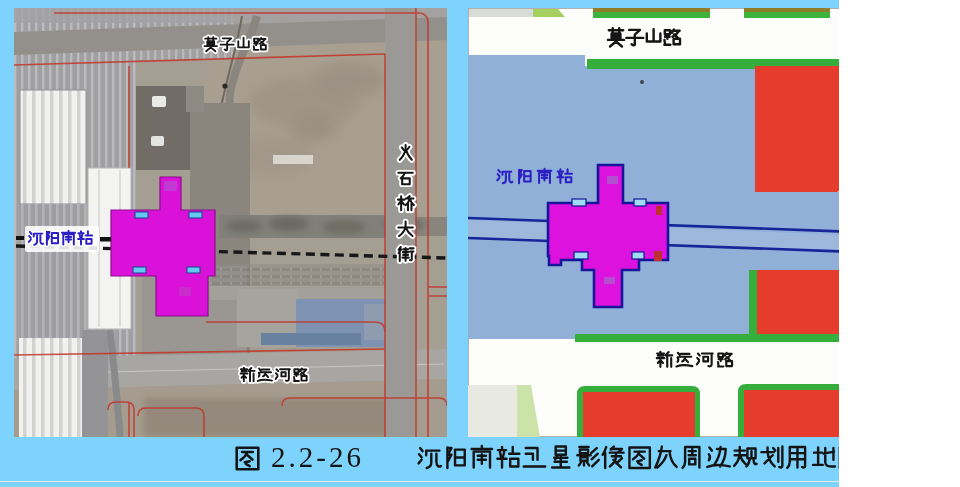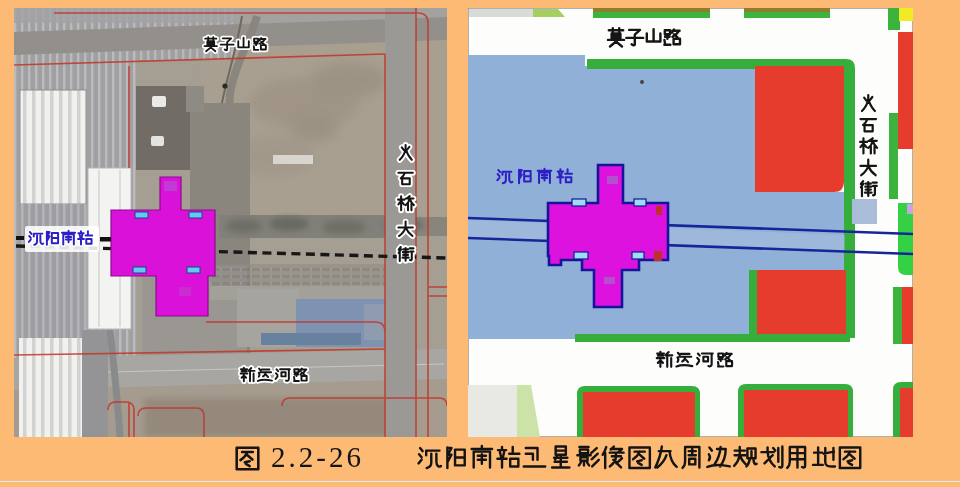--- a/index.html
+++ b/index.html
@@ -1,15 +1,15 @@
 <!DOCTYPE html>
 <html><head><meta charset="utf-8">
 <style>
 html,body{margin:0;padding:0;background:#ffffff;font-family:"Liberation Sans",sans-serif}
-#stage{position:relative;width:960px;height:487px;overflow:hidden;background:#fdba74}
+#stage{position:relative;width:839px;height:487px;overflow:hidden;background:#7dd3fc}
 use{fill:none;stroke-linecap:round;stroke-linejoin:round}
 .hal{stroke:#ffffff;stroke-width:34}
 .halb{stroke:#ffffff;stroke-width:30}
 .inkb{stroke:#151515;stroke-width:12}
 .inkblue{stroke:#2c20c4;stroke-width:12}
 .inkcap{stroke:#141414;stroke-width:9.5}
 </style></head>
 <body>
 <div id="stage">
 <svg width="0" height="0" style="position:absolute">

